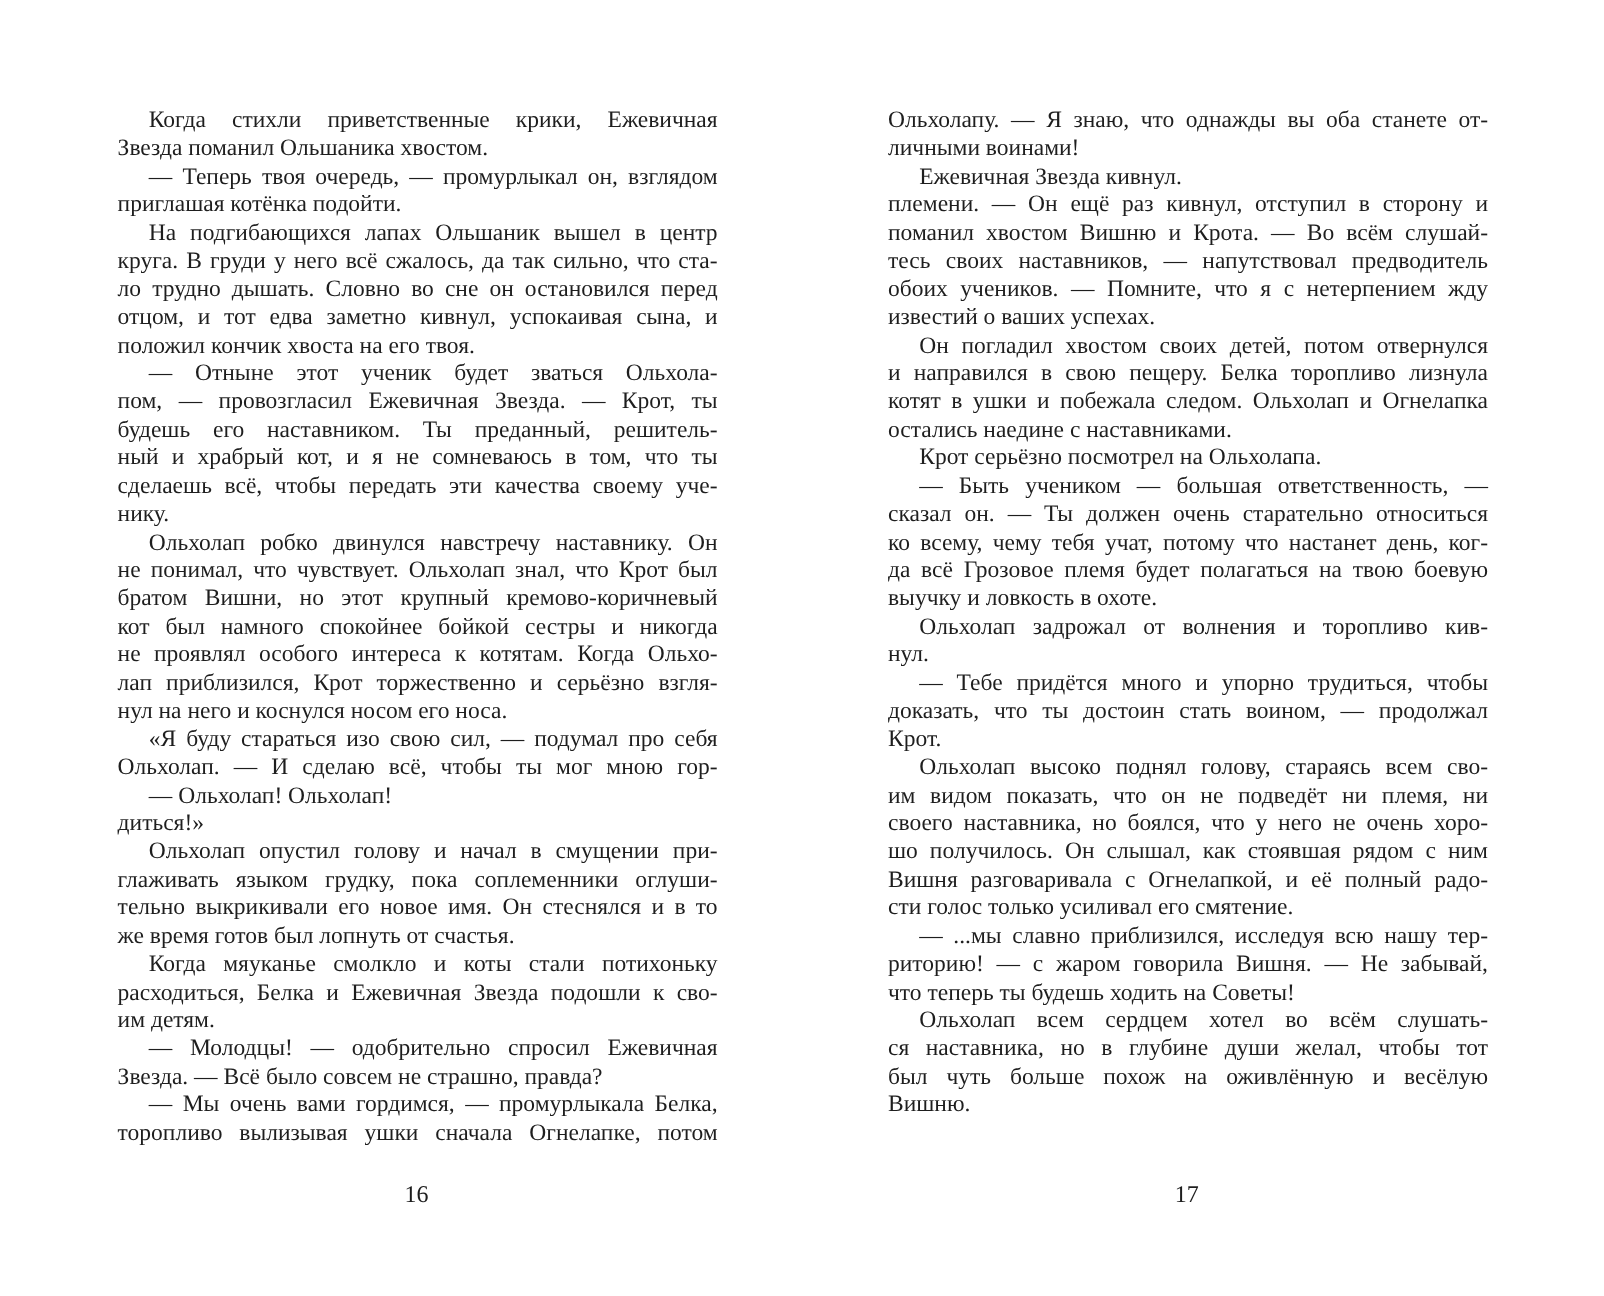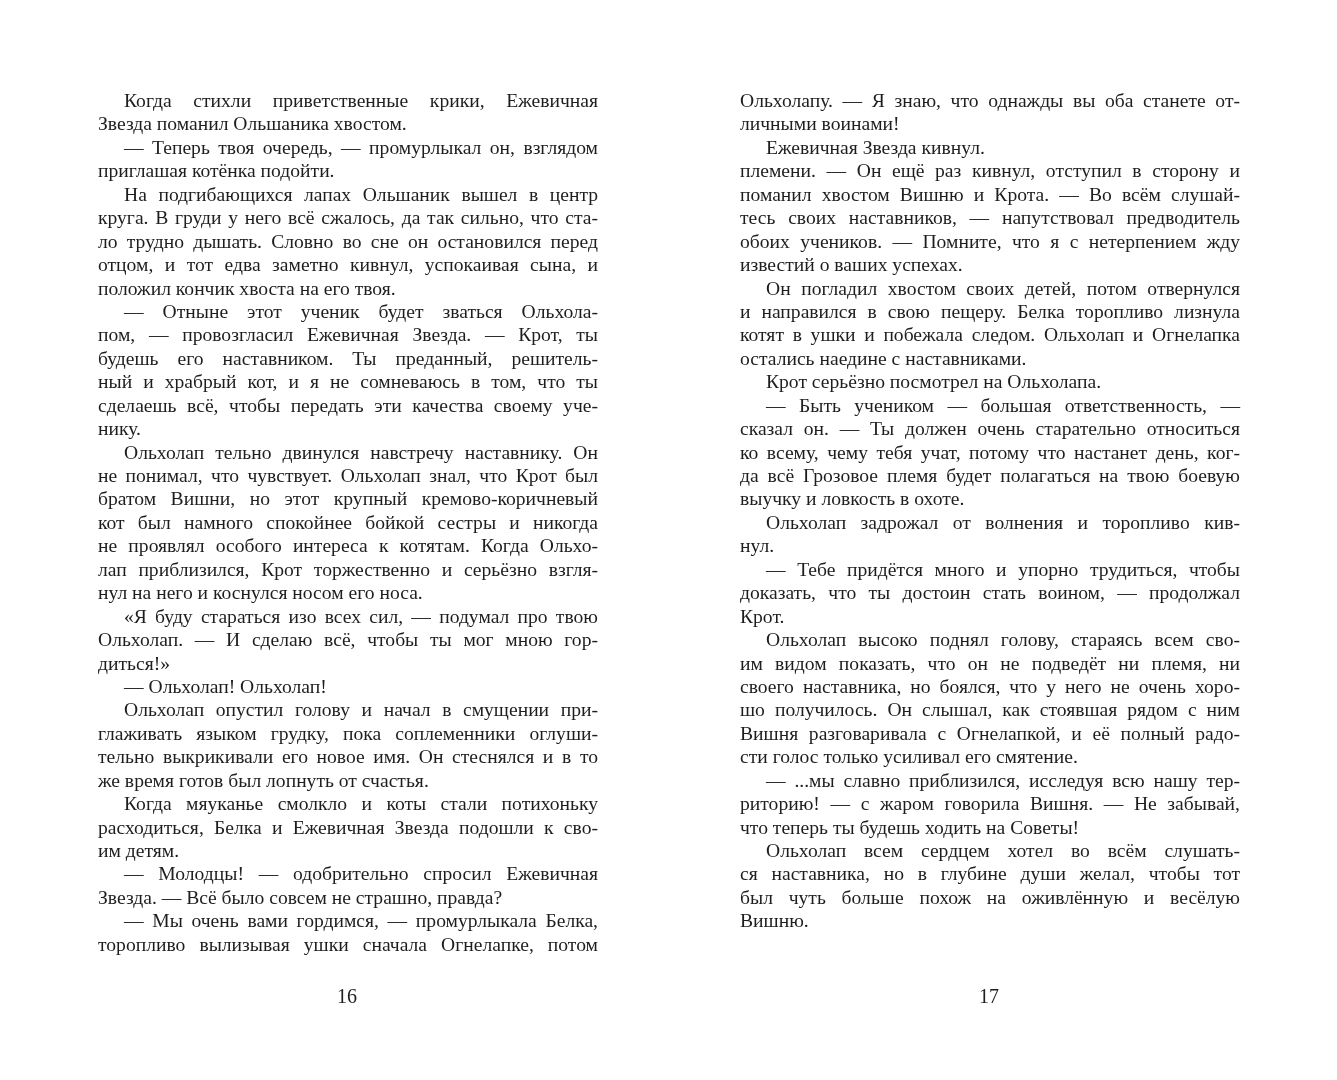--- a/index.html
+++ b/index.html
@@ -64,31 +64,31 @@
       <span class="line">круга. В груди у него всё сжалось, да так сильно, что ста-</span>
       <span class="line">ло трудно дышать. Словно во сне он остановился перед</span>
       <span class="line">отцом, и тот едва заметно кивнул, успокаивая сына, и</span>
       <span class="line last">положил кончик хвоста на его твоя.</span>
       <span class="line indent">— Отныне этот ученик будет зваться Ольхола-</span>
       <span class="line">пом, — провозгласил Ежевичная Звезда. — Крот, ты</span>
       <span class="line">будешь его наставником. Ты преданный, решитель-</span>
       <span class="line">ный и храбрый кот, и я не сомневаюсь в том, что ты</span>
       <span class="line">сделаешь всё, чтобы передать эти качества своему уче-</span>
       <span class="line last">нику.</span>
-      <span class="line indent">Ольхолап тельно двинулся навстречу наставнику. Он</span>
+      <span class="line indent">Ольхолап робко двинулся навстречу наставнику. Он</span>
       <span class="line">не понимал, что чувствует. Ольхолап знал, что Крот был</span>
       <span class="line">братом Вишни, но этот крупный кремово-коричневый</span>
       <span class="line">кот был намного спокойнее  бойкой сестры и никогда</span>
       <span class="line">не проявлял особого интереса к котятам. Когда Ольхо-</span>
       <span class="line">лап приблизился, Крот торжественно и серьёзно взгля-</span>
       <span class="line last">нул на него и коснулся носом его носа.</span>
-      <span class="line indent">«Я буду стараться изо всех сил, — подумал про твою</span>
+      <span class="line indent">«Я буду стараться изо свою сил, — подумал про себя</span>
       <span class="line">Ольхолап. — И сделаю всё, чтобы ты мог мною гор-</span>
+      <span class="line indent last">— Ольхолап! Ольхолап!</span>
       <span class="line last">диться!»</span>
-      <span class="line indent last">— Ольхолап! Ольхолап!</span>
       <span class="line indent">Ольхолап опустил голову и начал в смущении при-</span>
       <span class="line">глаживать языком грудку, пока соплеменники оглуши-</span>
       <span class="line">тельно выкрикивали его новое имя. Он стеснялся и в то</span>
       <span class="line last">же время готов был лопнуть от счастья.</span>
       <span class="line indent">Когда мяуканье смолкло и коты стали потихоньку</span>
       <span class="line">расходиться, Белка и Ежевичная Звезда подошли к сво-</span>
       <span class="line last">им детям.</span>
       <span class="line indent">— Молодцы! — одобрительно спросил Ежевичная</span>
       <span class="line last">Звезда. — Всё было совсем не страшно, правда?</span>
       <span class="line indent">— Мы очень вами гордимся, — промурлыкала Белка,</span>

